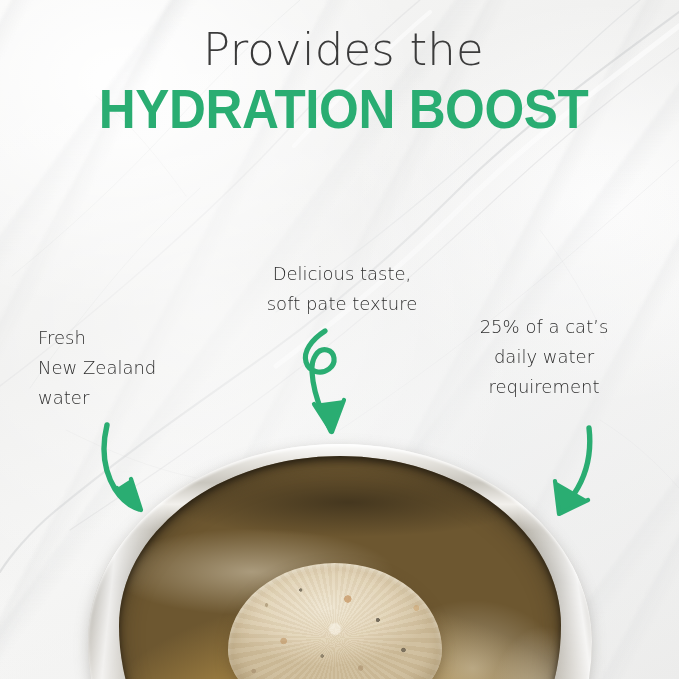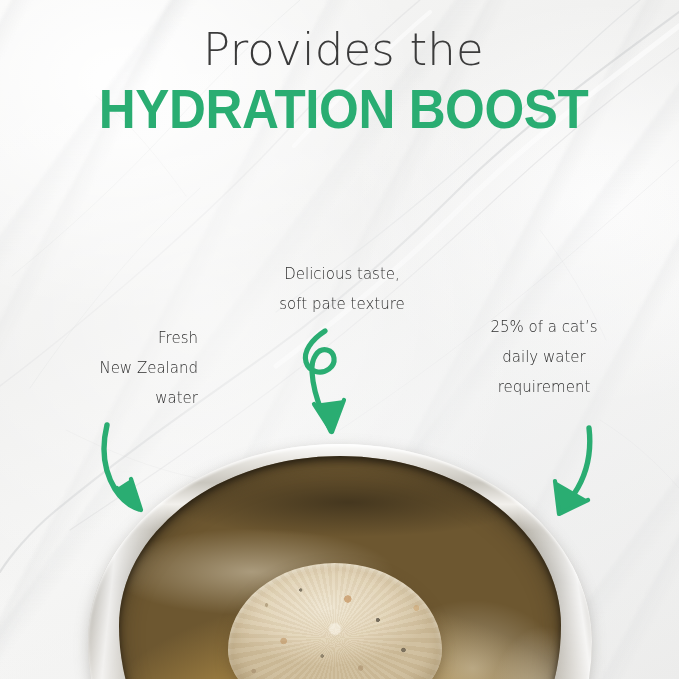--- a/index.html
+++ b/index.html
@@ -87,27 +87,27 @@
     font-weight: 700;
     letter-spacing: -0.5px;
     transform: scaleX(0.93);
     font-family: "Liberation Sans", sans-serif;
   }
 
   
   .callout {
     position: absolute;
     color: #2e2e2e;
-    font-size: 15px;
+    font-size: 18px;
     line-height: 30px;
     font-weight: 300;
     font-family: "DejaVu Sans", sans-serif;
     white-space: pre-line;
   }
-  .callout-left   { left: 38px;  top: 323px; width: 160px; text-align: right; }
+  .callout-left   { left: 38px;  top: 323px; width: 160px; text-align: left; }
   .callout-middle { left: 244px; top: 259px; width: 196px; text-align: center; }
   .callout-right  { left: 456px; top: 312px; width: 176px; text-align: center; }
 
   
   .arrows {
     position: absolute;
     inset: 0;
     width: 679px;
     height: 679px;
     pointer-events: none;

